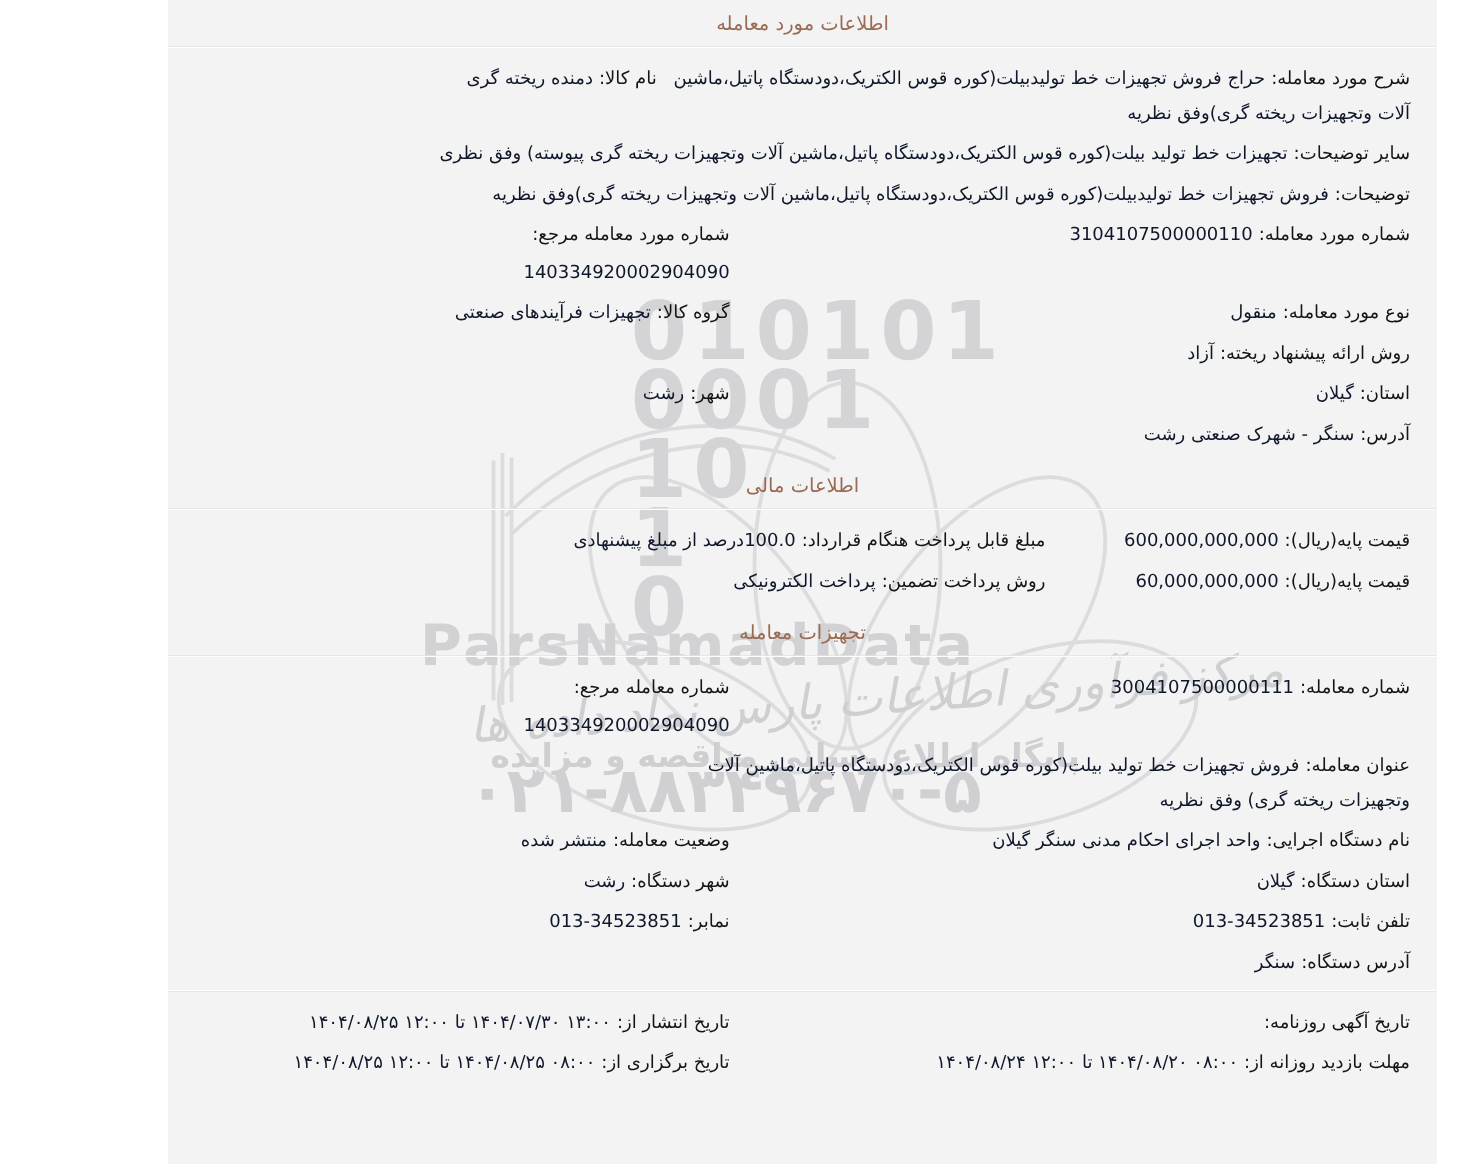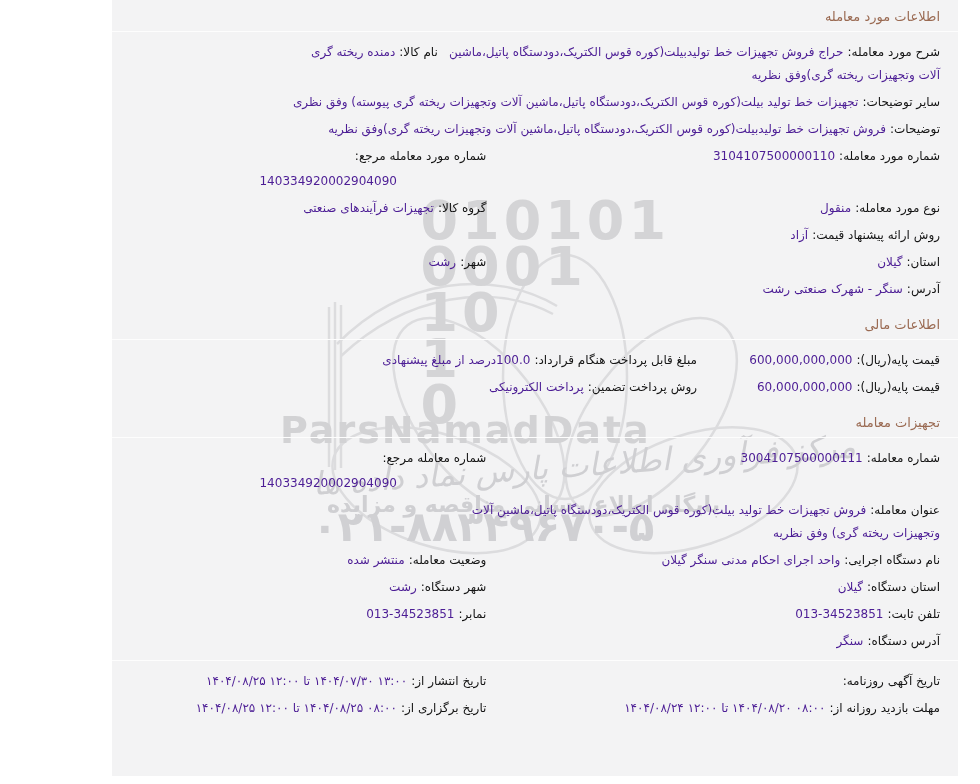--- a/index.html
+++ b/index.html
@@ -28,34 +28,34 @@
   .wm-tagline {
     position:absolute; left:215px; top:492px; font-size:22px; font-weight:bold;
     color:#cfcfd2; white-space:nowrap;
   }
   .wm-phone {
     position:absolute; left:200px; top:502px; font-size:42px; font-weight:bold;
     letter-spacing:3px; color:#d0d0d3; white-space:nowrap;
   }
   
   .sections { position:relative; z-index:1; }
-  .section-header { color:#9a6a52; font-size:13px; padding:9px 18px 7px; }
+  .section-header { color:#9a6a52; font-size:13px; padding:9px 18px 7px;text-align:center; }
   .section-rule { height:1px; background:#a9aeb6; border-bottom:1px solid #fdfdfd; }
   .section-body { padding:9px 18px 3px; }
   .row { display:flex; align-items:flex-start; margin-bottom:4px; font-size:12px; line-height:23px; color:#222; }
   .cell { flex:0 0 44%; text-align:right; }
   .cell:first-child { flex:0 0 56%; }
   .cell.full { flex:0 0 100%; }
   .cell.wide { flex:0 0 62%; }
   .row.financial .cell:first-child { flex:0 0 30%; }
   .row.financial .cell:nth-child(2) { flex:0 0 70%; }
   .lbl { font-weight:normal; color:#141414; }
   .lbl::after { content:":"; }
-  .val { padding-right:4px; color:#4c1d95; }
-  .cell.stacked .val { display:block; text-align:center; padding:2px 0 0 40px; }
+  .val { padding-right:4px; color:#0f172a; }
+  .cell.stacked .val { display:block; text-align:right; padding:2px 0 0 40px; }
 </style>
 </head>
 <body>
 
 <div class="page">
   <div class="content">
 
     <div class="watermark">
       <svg class="wm-flower" viewBox="0 0 540 375" fill="none" stroke="#dcdcde" stroke-width="2.5">
         <line x1="22" y1="95" x2="22" y2="255"></line>
@@ -99,21 +99,21 @@
             </div>
             <div class="row">
               <div class="cell"><span class="lbl">شماره مورد معامله</span><span class="val">3104107500000110</span></div>
               <div class="cell stacked"><span class="lbl">شماره مورد معامله مرجع</span><span class="val">140334920002904090</span></div>
             </div>
             <div class="row">
               <div class="cell"><span class="lbl">نوع مورد معامله</span><span class="val">منقول</span></div>
               <div class="cell"><span class="lbl">گروه کالا</span><span class="val">تجهیزات فرآیندهای صنعتی</span></div>
             </div>
             <div class="row">
-              <div class="cell full"><span class="lbl">روش ارائه پیشنهاد قیمت</span><span class="val">آزاد</span></div>
+              <div class="cell full"><span class="lbl">روش ارائه پیشنهاد ریخته</span><span class="val">آزاد</span></div>
             </div>
             <div class="row">
               <div class="cell"><span class="lbl">استان</span><span class="val">گیلان</span></div>
               <div class="cell"><span class="lbl">شهر</span><span class="val">رشت</span></div>
             </div>
             <div class="row">
               <div class="cell full"><span class="lbl">آدرس</span><span class="val">سنگر - شهرک صنعتی رشت</span></div>
             </div>
           </div>
         </div>

